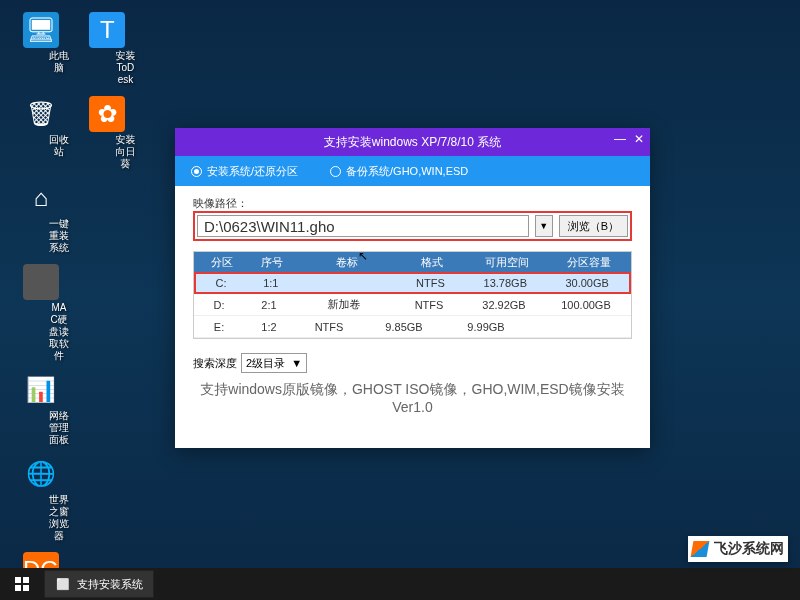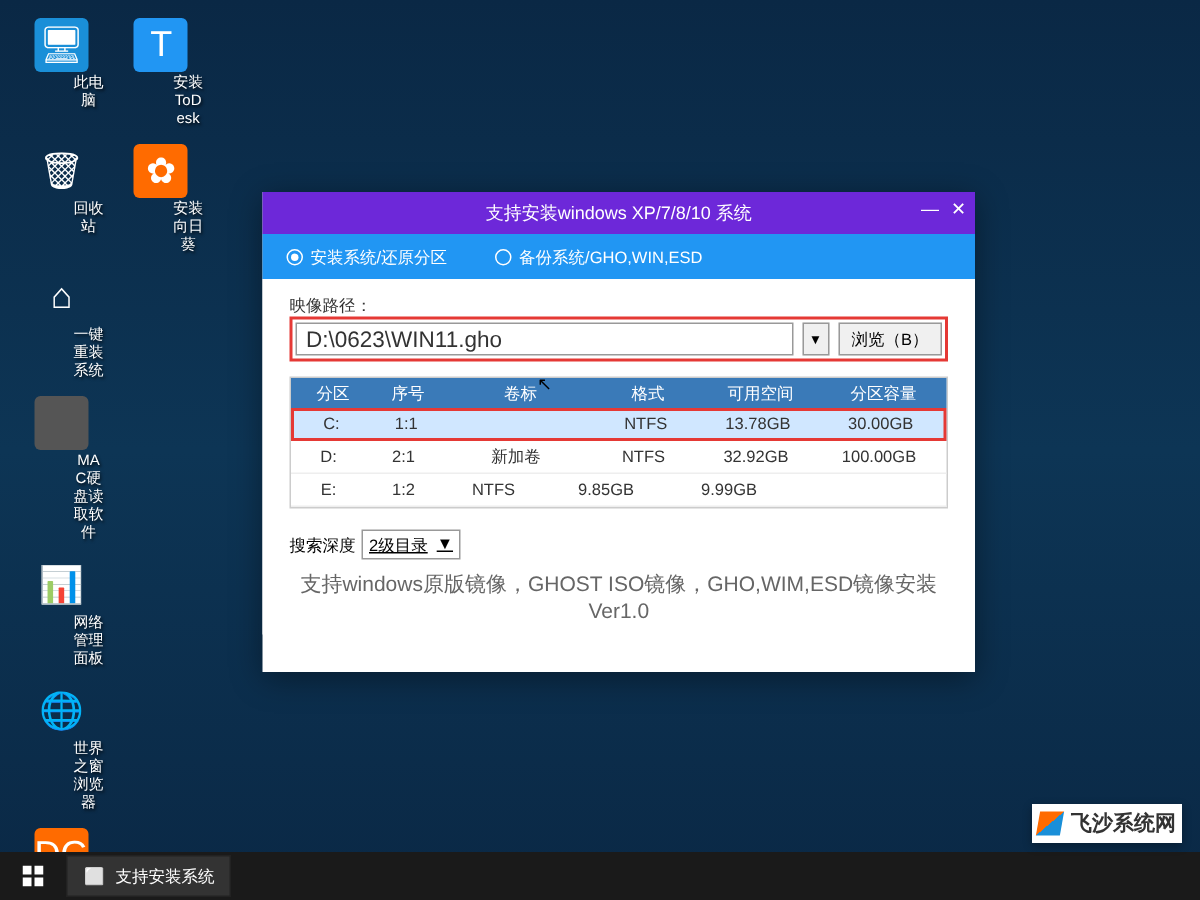--- a/index.html
+++ b/index.html
@@ -121,21 +121,20 @@
     }
     .bottom-row {
       display: flex; align-items: center; justify-content: space-between;
       margin-top: 14px; font-size: 11px; text-align: center;
     }
     .search-depth { display: flex; align-items: center; gap: 4px; }
     .depth-select {
       border: 1px solid #999; height: 20px; padding: 0 4px;
       font-size: 11px; display: flex; align-items: center; gap: 6px;
       cursor: pointer;
-      text-decoration: underline;
     }
     .action-buttons { display: flex; gap: 8px; }
     .action-btn {
       border: 1px solid #999; height: 22px; padding: 0 12px;
       font-size: 11px; cursor: pointer; background: #f0f0f0;
       display: flex; align-items: center;
     }
     .footer-text {
       text-align: center; font-size: 14px; color: #666;
       margin-top: 8px;

